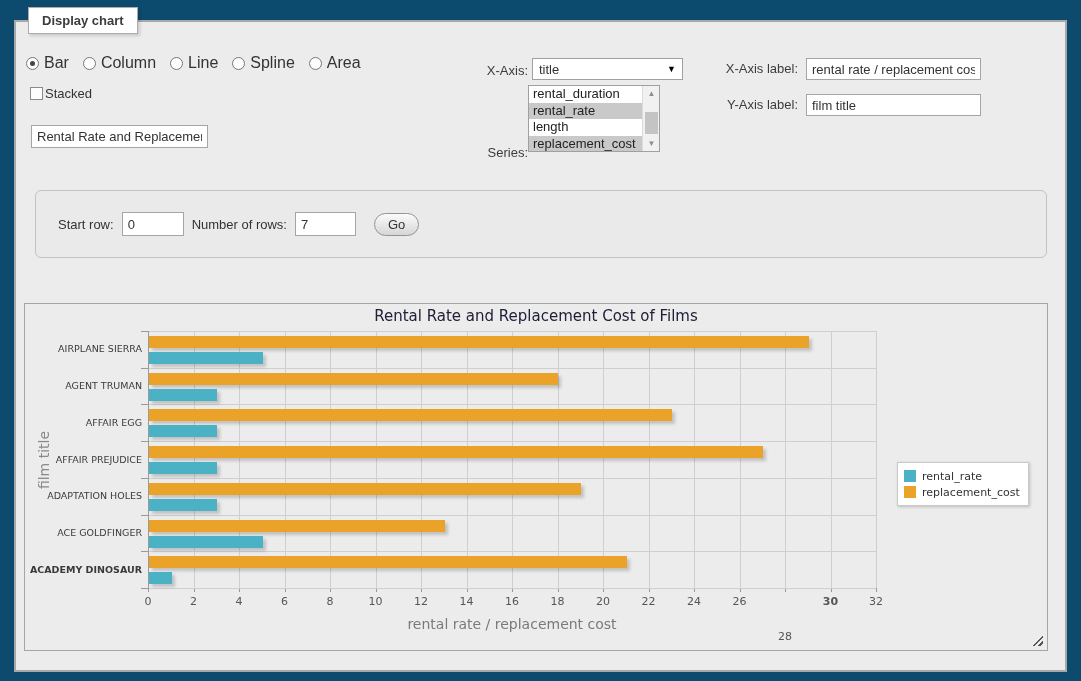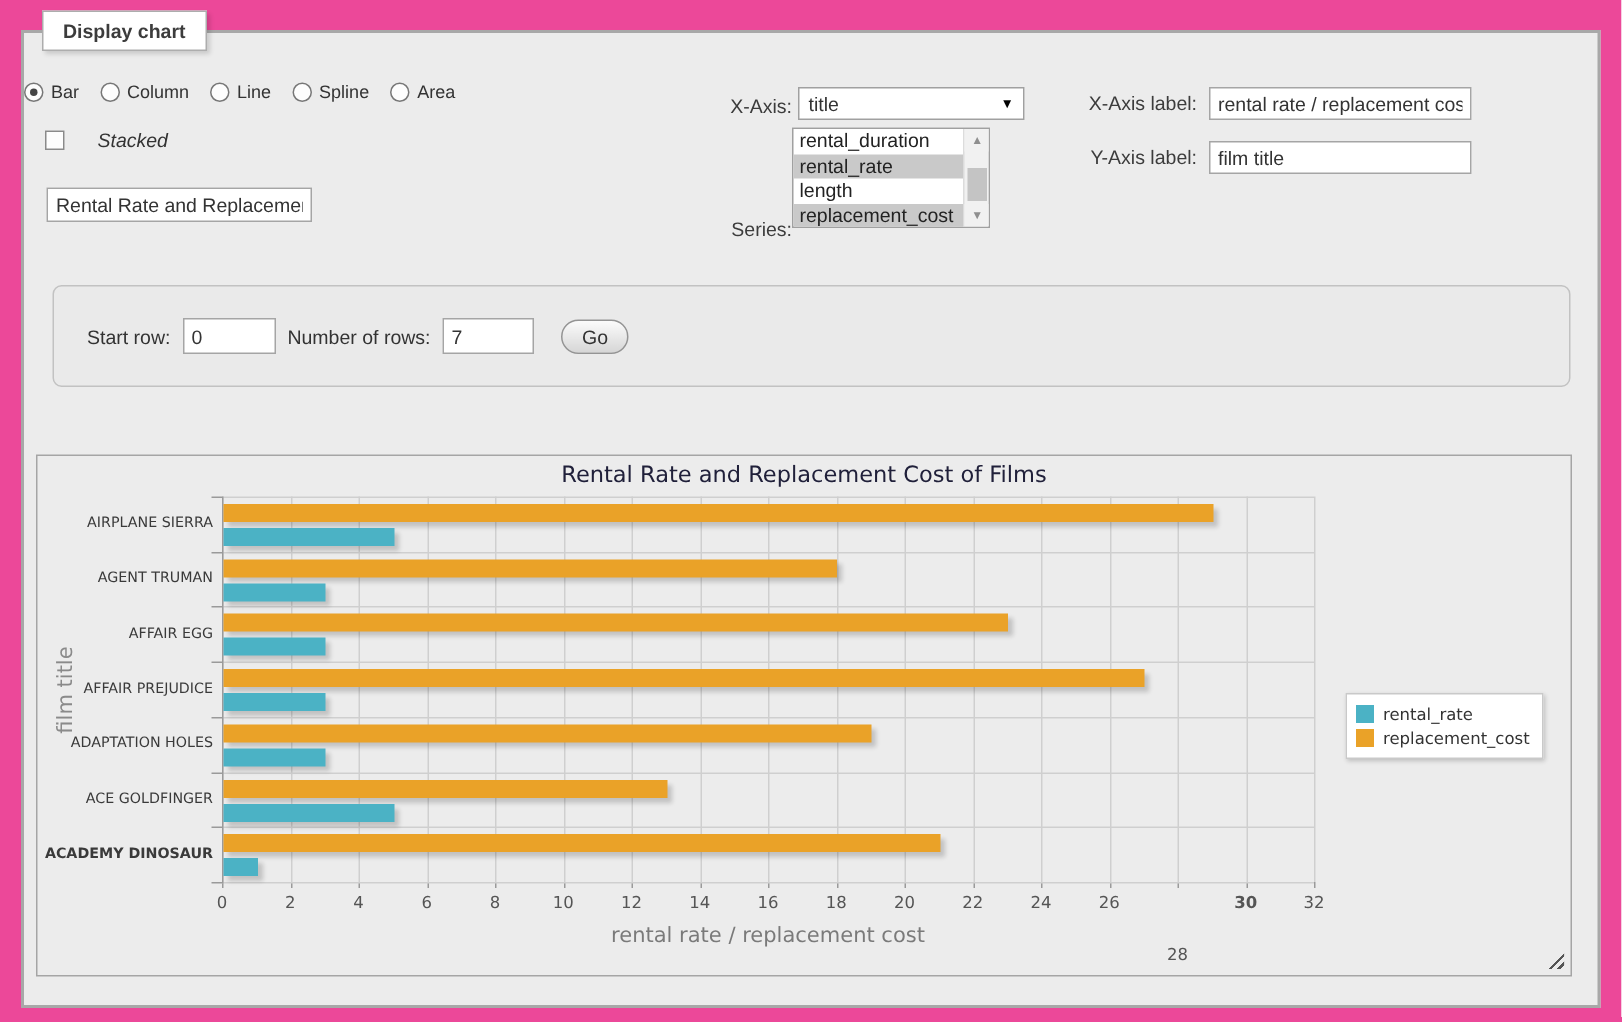--- a/index.html
+++ b/index.html
@@ -1,32 +1,32 @@
 <!DOCTYPE html>
 <html><head>
 <meta charset="utf-8">
 <style>
   * { box-sizing: border-box; margin: 0; padding: 0; }
   html,body { background:#fff; }
   body { font-family:"Liberation Sans", sans-serif; color:#333; }
-  #page { position:relative; width:1081px; height:681px; background:#ec4899; overflow:hidden; }
+  #page { position:relative; width:1081px; height:681px; background:#0c4a6e; overflow:hidden; }
 
   
   #fieldset { position:absolute; left:14px; top:20px; width:1053px; height:652px;
     background:#ececec; border:2px solid #a8a8a8; }
   #legend-box { position:absolute; left:12px; top:-15px; background:#fff;
     border:1px solid #adadad; padding:5px 13px; font-size:13px; font-weight:bold;
     color:#3c3c3c; box-shadow:2px 2px 3px rgba(0,0,0,0.15); }
 
   
-  .radio-row { position:absolute; left:0; top:32px; display:flex; align-items:center; gap:14px; font-size:12px; color:#333; }
+  .radio-row { position:absolute; left:10px; top:32px; display:flex; align-items:center; gap:14px; font-size:16px; color:#333; }
   .radio-opt { display:flex; align-items:center; gap:5px; cursor:default; }
   .radio-circle { width:13px; height:13px; border-radius:50%; border:1px solid #777; background:#fdfdfd; display:inline-block; position:relative; }
   .radio-circle.checked::after { content:""; position:absolute; left:3px; top:3px; width:5px; height:5px; border-radius:50%; background:#444; }
-  .chk-row { position:absolute; left:14px; top:64px; display:flex; align-items:center; gap:22px; font-size:13px;font-style:italic; }
+  .chk-row { position:absolute; left:14px; top:64px; display:flex; align-items:center; gap:2px; font-size:13px; }
   .chk-box { width:13px; height:13px; border:1px solid #8a8a8a; background:#fdfdfd; display:inline-block; }
 
   .txt-input { border:1px solid #a5a5a5; background:#fff; font-size:13px; color:#333;
     padding:2px 5px; font-family:"Liberation Sans",sans-serif; }
   #title-input { position:absolute; left:15px; top:103px; width:177px; height:23px; }
 
   .form-label { position:absolute; font-size:13px; color:#3c3c3c; text-align:right; }
   #xaxis-label-text  { left:404px; top:41px;  width:108px; }
   #series-label-text { left:404px; top:123px; width:108px; }
   #xaxislab-text { left:656px; top:39px; width:126px; }

